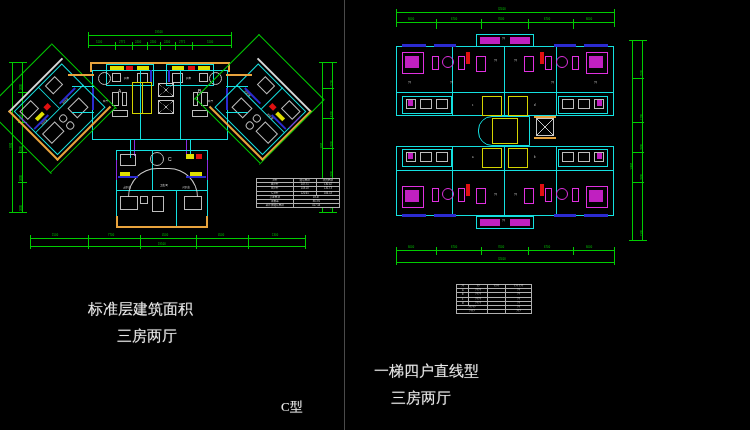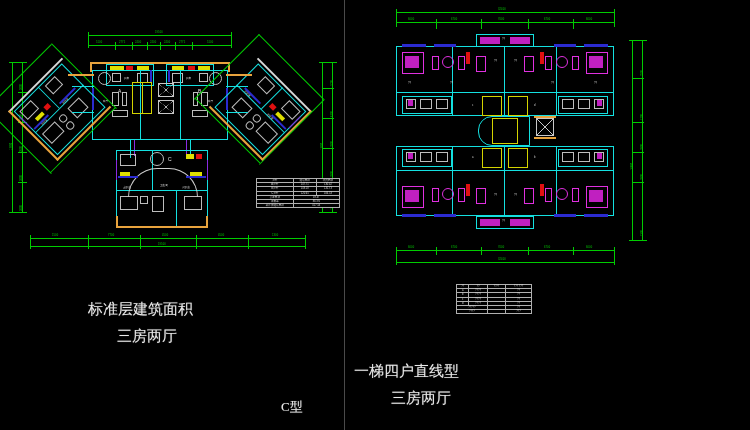--- a/index.html
+++ b/index.html
@@ -550,20 +550,20 @@
         <td>??</td>
       </tr>
       <tr>
         <td colspan="2">????</td>
         <td></td>
         <td>???</td>
       </tr>
     </tbody>
       </table>
 
-    <div class="caption" style="left:8px;top:360px;">一梯四户直线型</div>
+    <div class="caption" style="left:28px;top:360px;">一梯四户直线型</div>
     <div class="caption" style="left:45px;top:387px;">三房两厅</div>
   </div>
 
   <div class="divider"></div>
 
 
 </div>
 
 </body></html>

